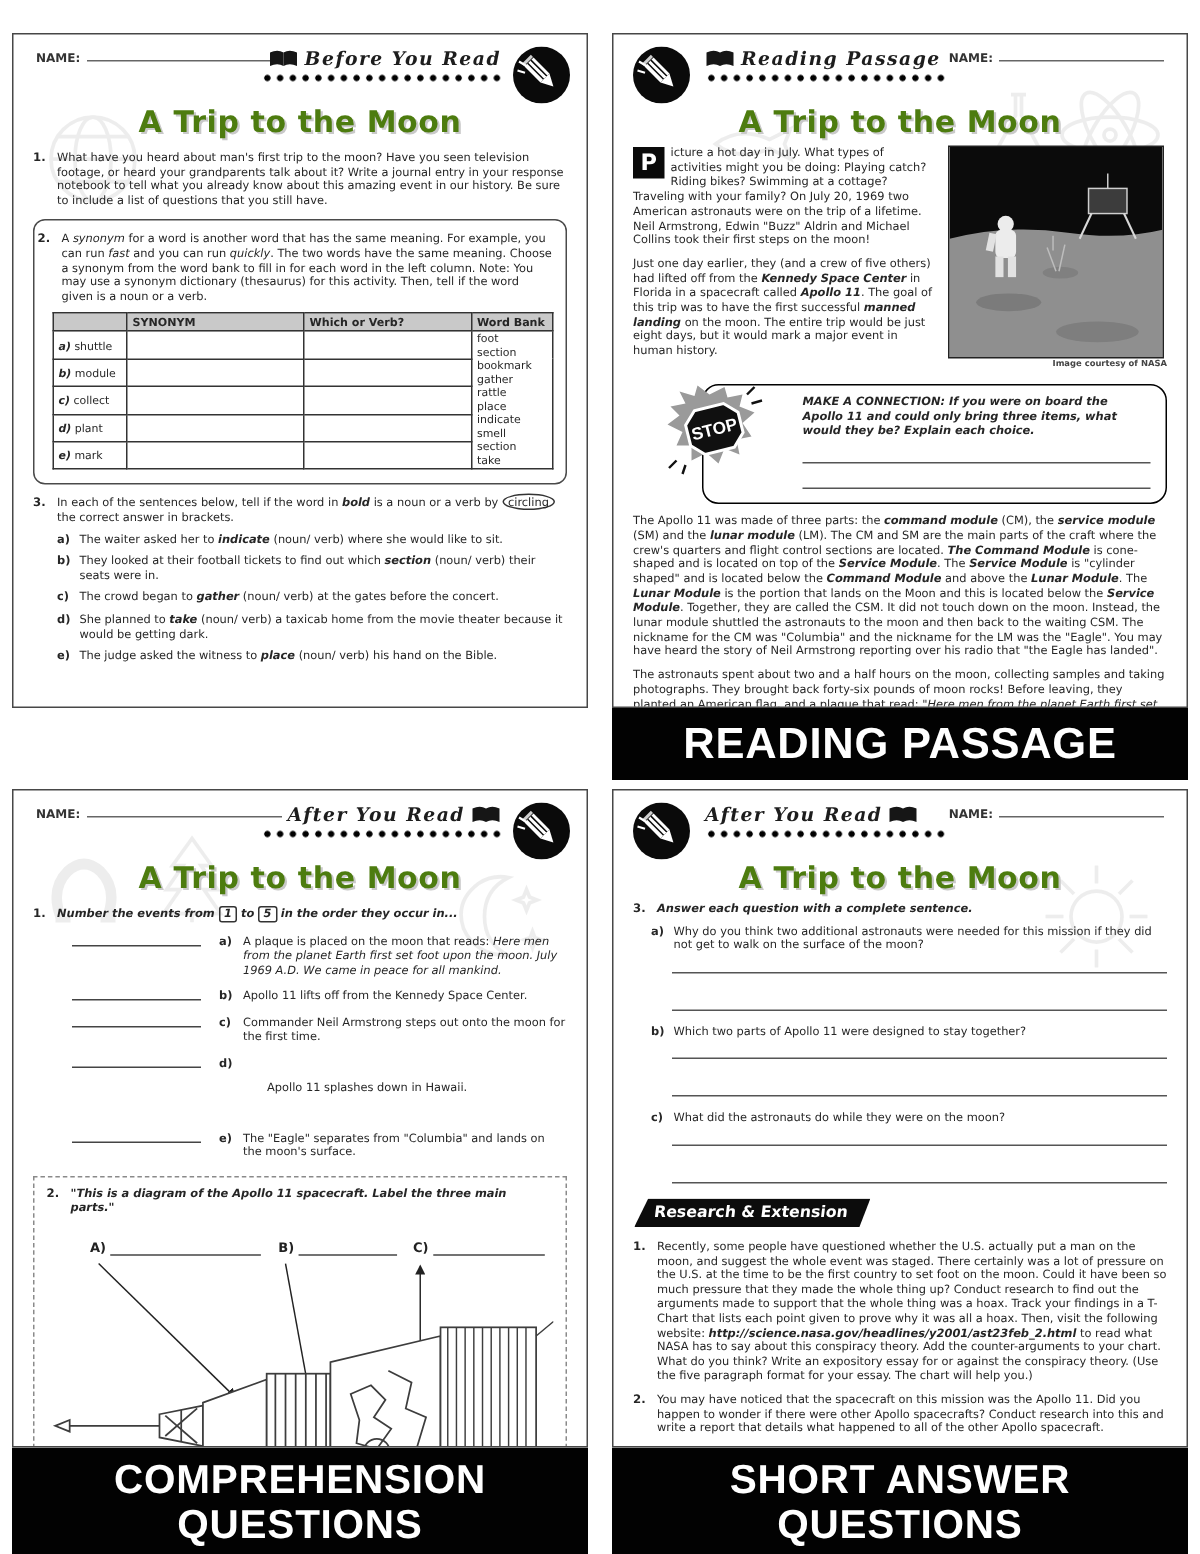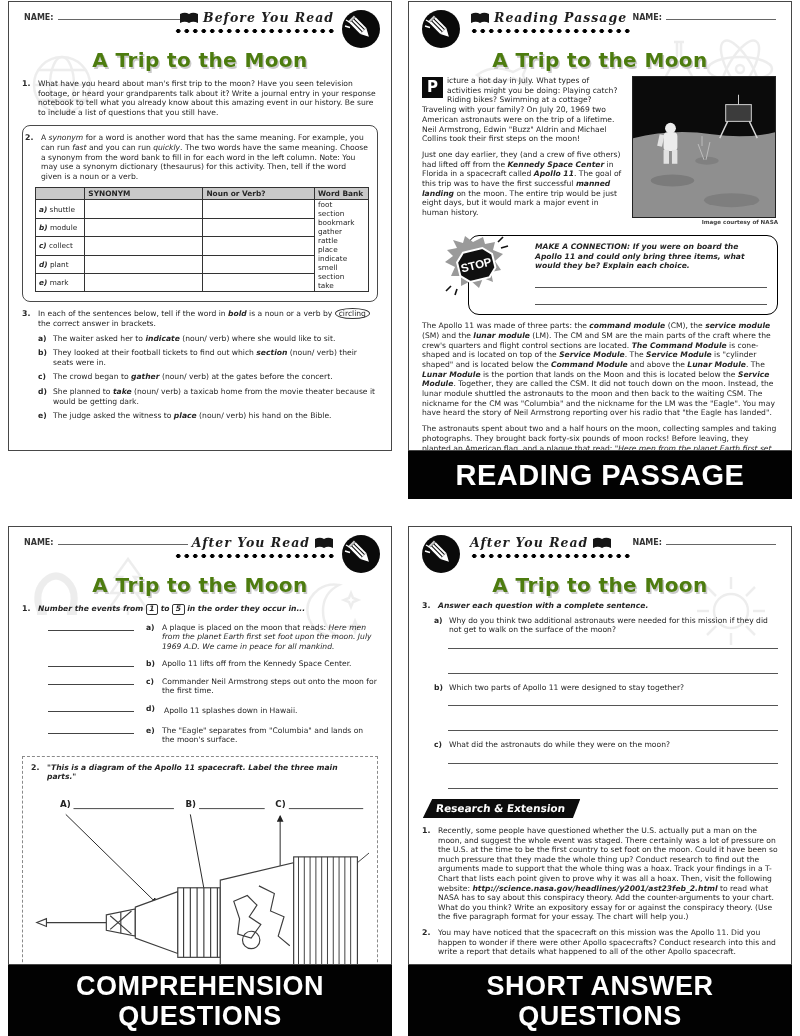--- a/index.html
+++ b/index.html
@@ -4,21 +4,21 @@
 <style>
   * { margin:0; padding:0; box-sizing:border-box; }
   html,body { background:#fff; }
   body {
     width:800px; height:1036px;
     font-family:"DejaVu Sans", sans-serif;
     color:#262626; overflow:hidden;
   }
   .sheet { width:800px; height:1036px; display:grid;
     grid-template-columns:400px 400px; grid-template-rows:518px 518px; }
-  .quad { position:relative; padding:1px 8px 0 8px; }
+  .quad { position:relative; padding:22px 8px 0 8px; }
   .quad.bottom { padding-top:8px; }
   .page { position:relative; background:#fff; border:1px solid #474747; overflow:hidden; }
   .quad.top .page { height:450px; }
   .quad.bottom .page { height:439px; }
   .page-inner { position:relative; height:100%; padding:8px 13px 4px 13px; z-index:1; }
 
   .banner { background:#020202; color:#fff; display:flex; flex-direction:column;
     align-items:center; justify-content:center; text-align:center;
     font-family:"Liberation Sans", sans-serif; font-weight:700; letter-spacing:.5px; }
   .quad.top .banner { height:48px; font-size:29px; }
@@ -170,21 +170,21 @@
         <div class="wavy-box">
           <div class="q" style="margin-top:4px">
             <span class="qnum">2.</span>
             <div class="qbody"><span>A </span><span class="i">synonym</span><span> for a word is another word that has the same meaning. For example, you can run </span><span class="i">fast</span><span> and you can run </span><span class="i">quickly</span><span>. The two words have the same meaning. Choose a synonym from the word bank to fill in for each word in the left column. Note: You may use a synonym dictionary (thesaurus) for this activity. Then, tell if the word given is a noun or a verb.</span></div>
           </div>
           <table class="syn-table">
             <thead>
               <tr>
                 <th class="col-word"></th>
                 <th class="col-syn">SYNONYM</th>
-                <th class="col-nv">Noun or Verb?</th>
+                <th class="col-nv">Which or Verb?</th>
                 <th class="col-bank">Word Bank</th>
               </tr>
             </thead>
             <tbody>
               <tr>
                 <td><span class="b">a)</span> <span>shuttle</span></td>
                 <td></td>
                   <td></td>
                 <td class="bank" rowspan="5">
                     <div>foot</div>
@@ -426,21 +426,21 @@
             <div class="subbody" style="margin:0"><span>Apollo 11 lifts off from the Kennedy Space Center.</span></div>
           </div>
         <div class="seq-row">
             <span class="seq-line"></span>
             <span class="sublabel">c)</span>
             <div class="subbody" style="margin:0"><span>Commander Neil Armstrong steps out onto the moon for the first time.</span></div>
           </div>
         <div class="seq-row">
             <span class="seq-line"></span>
             <span class="sublabel">d)</span>
-            <div class="subbody" style="margin:2px"><span>Apollo 11 splashes down in Hawaii.</span></div>
+            <div class="subbody" style="margin:16px"><span>Apollo 11 splashes down in Hawaii.</span></div>
           </div>
         <div class="seq-row">
             <span class="seq-line"></span>
             <span class="sublabel">e)</span>
             <div class="subbody" style="margin:0"><span>The "Eagle" separates from "Columbia" and lands on the moon's surface.</span></div>
           </div>
 
         <div class="dash-box">
           <div class="q" style="margin-top:0">
             <span class="qnum">2.</span>

